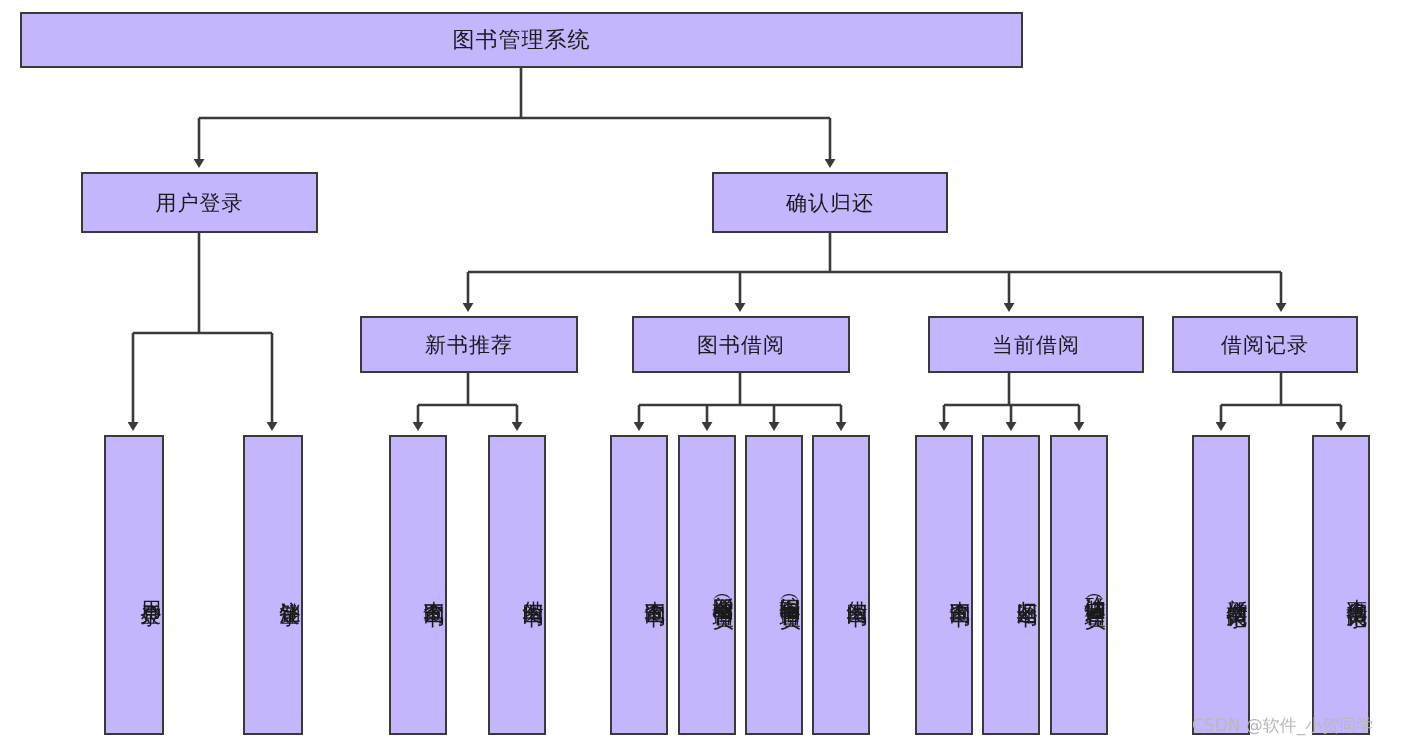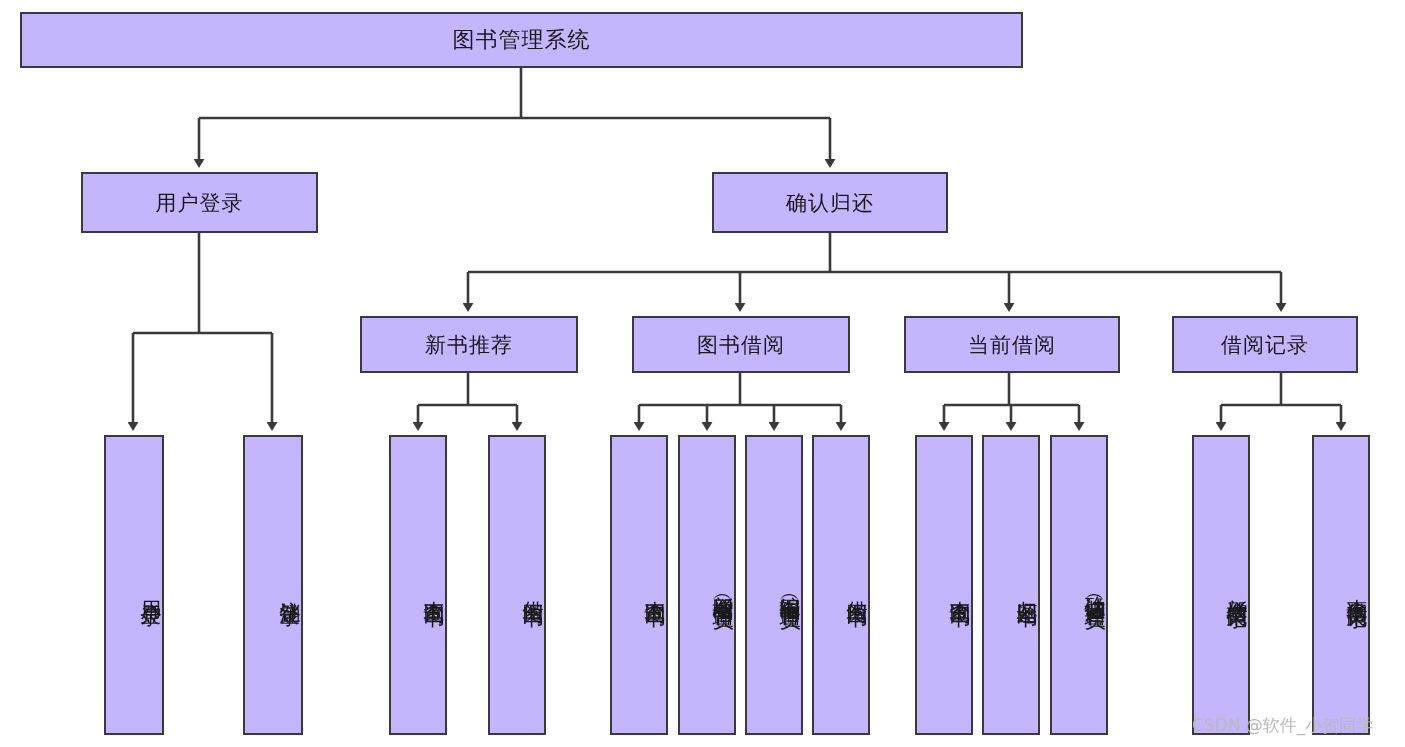--- a/index.html
+++ b/index.html
@@ -133,21 +133,21 @@
   <div class="node horiz" style="left:712px; top:172px; width:236px; height:61px;">
     <span class="lbl">确认归还</span>
   </div>
 
   <div class="node horiz" style="left:632px; top:316px; width:218px; height:57px;">
     <span class="lbl">图书借阅</span>
   </div>
   <div class="node horiz" style="left:360px; top:316px; width:218px; height:57px;">
     <span class="lbl">新书推荐</span>
   </div>
-  <div class="node horiz" style="left:904px; top:316px; width:216px; height:57px;font-family:Liberation Mono, monospace;">
+  <div class="node horiz" style="left:928px; top:316px; width:216px; height:57px;font-family:Liberation Mono, monospace;">
     <span class="lbl">当前借阅</span>
   </div>
   <div class="node horiz" style="left:1172px; top:316px; width:186px; height:57px;">
     <span class="lbl">借阅记录</span>
   </div>
 
   <div class="node vert" style="left:104px; top:435px; width:60px; height:300px;">
     <span class="lbl">用户登录</span>
   </div>
   <div class="node vert" style="left:243px; top:435px; width:60px; height:300px;">

